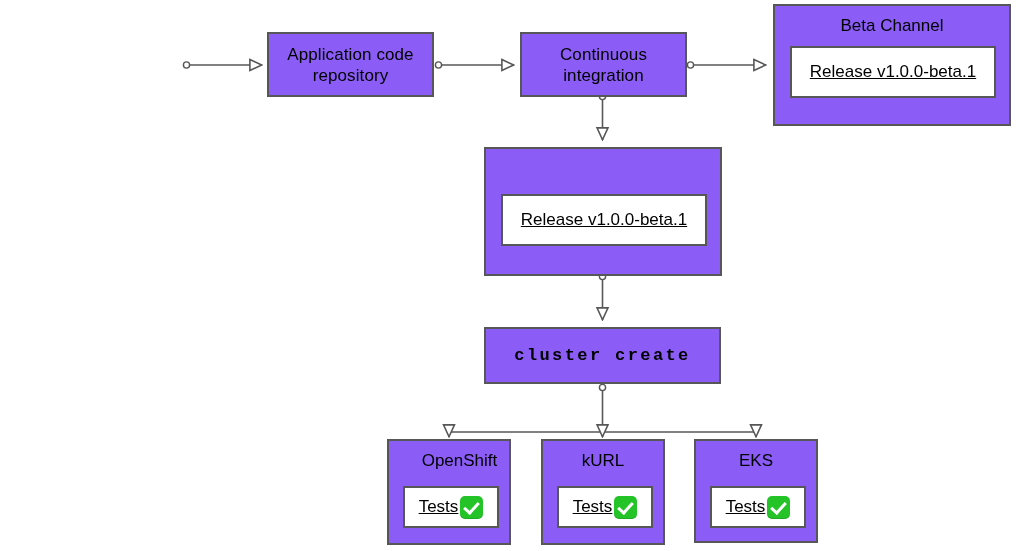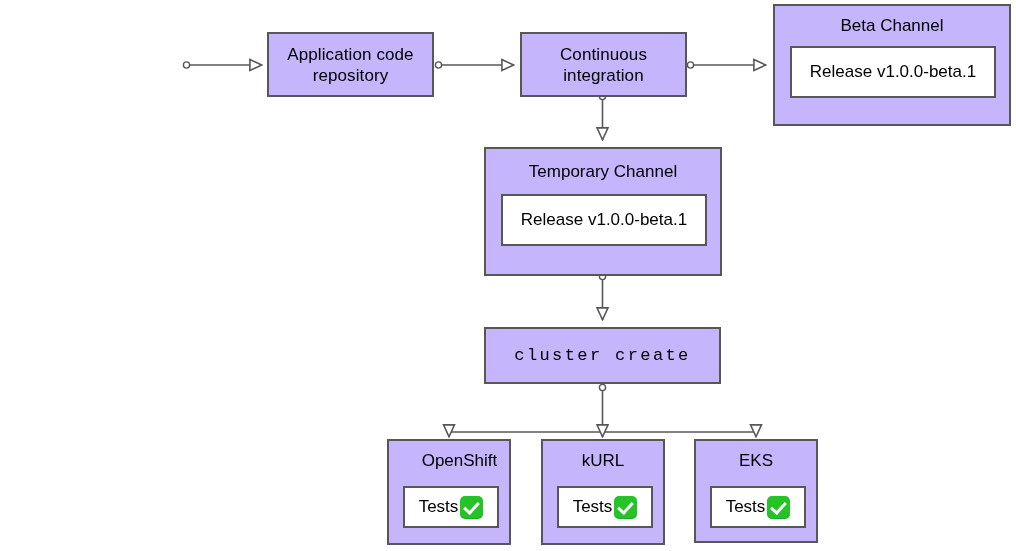--- a/index.html
+++ b/index.html
@@ -23,21 +23,21 @@
     position: absolute;
     left: 0;
     top: 0;
     width: 1016px;
     height: 551px;
     pointer-events: none;
   }
   .node {
     position: absolute;
     box-sizing: border-box;
-    background: #c4b5fd;
+    background: #8b5cf6;
     border: 2px solid #575757;
     display: flex;
     align-items: center;
     justify-content: center;
     text-align: center;
   }
   .node-label {
     font-size: 17px;
     line-height: 21px;
     color: #000000;
@@ -57,29 +57,30 @@
     color: #000000;
   }
   .inner-node {
     position: absolute;
     box-sizing: border-box;
     background: #ffffff;
     border: 2px solid #575757;
     display: flex;
     align-items: center;
     justify-content: center;
+    text-decoration: underline;
   }
   .inner-label {
     font-size: 17px;
     line-height: 20px;
     color: #000000;
   }
   .mono-label {
     font-family: "Liberation Mono", "DejaVu Sans Mono", monospace;
-    font-weight: normal;
+    font-weight: bold;
     font-size: 17px;
     letter-spacing: 2.4px;
     color: #000000;
   }
   .test-row {
     display: flex;
     align-items: center;
     justify-content: center;
     gap: 2px;
   }
@@ -156,21 +157,20 @@
   </div>
 
   <div class="node container-node" style="left:773px; top:4px; width:238px; height:122px;">
     <div class="container-title" style="top:10px;">Beta Channel</div>
     <div class="inner-node" style="left:15px; top:40px; width:206px; height:52px;">
       <span class="inner-label">Release v1.0.0-beta.1</span>
     </div>
   </div>
 
   <div class="node container-node" style="left:484px; top:147px; width:238px; height:129px;">
-    <div class="container-title" style="top:13px;">Temporary Channel</div>
     <div class="inner-node" style="left:15px; top:45px; width:206px; height:52px;">
       <span class="inner-label">Release v1.0.0-beta.1</span>
     </div>
   </div>
 
   <div class="node" style="left:484px; top:327px; width:237px; height:57px;">
     <span class="mono-label">cluster create</span>
   </div>
 
   <div class="node container-node" style="left:387px; top:439px; width:124px; height:106px;">

